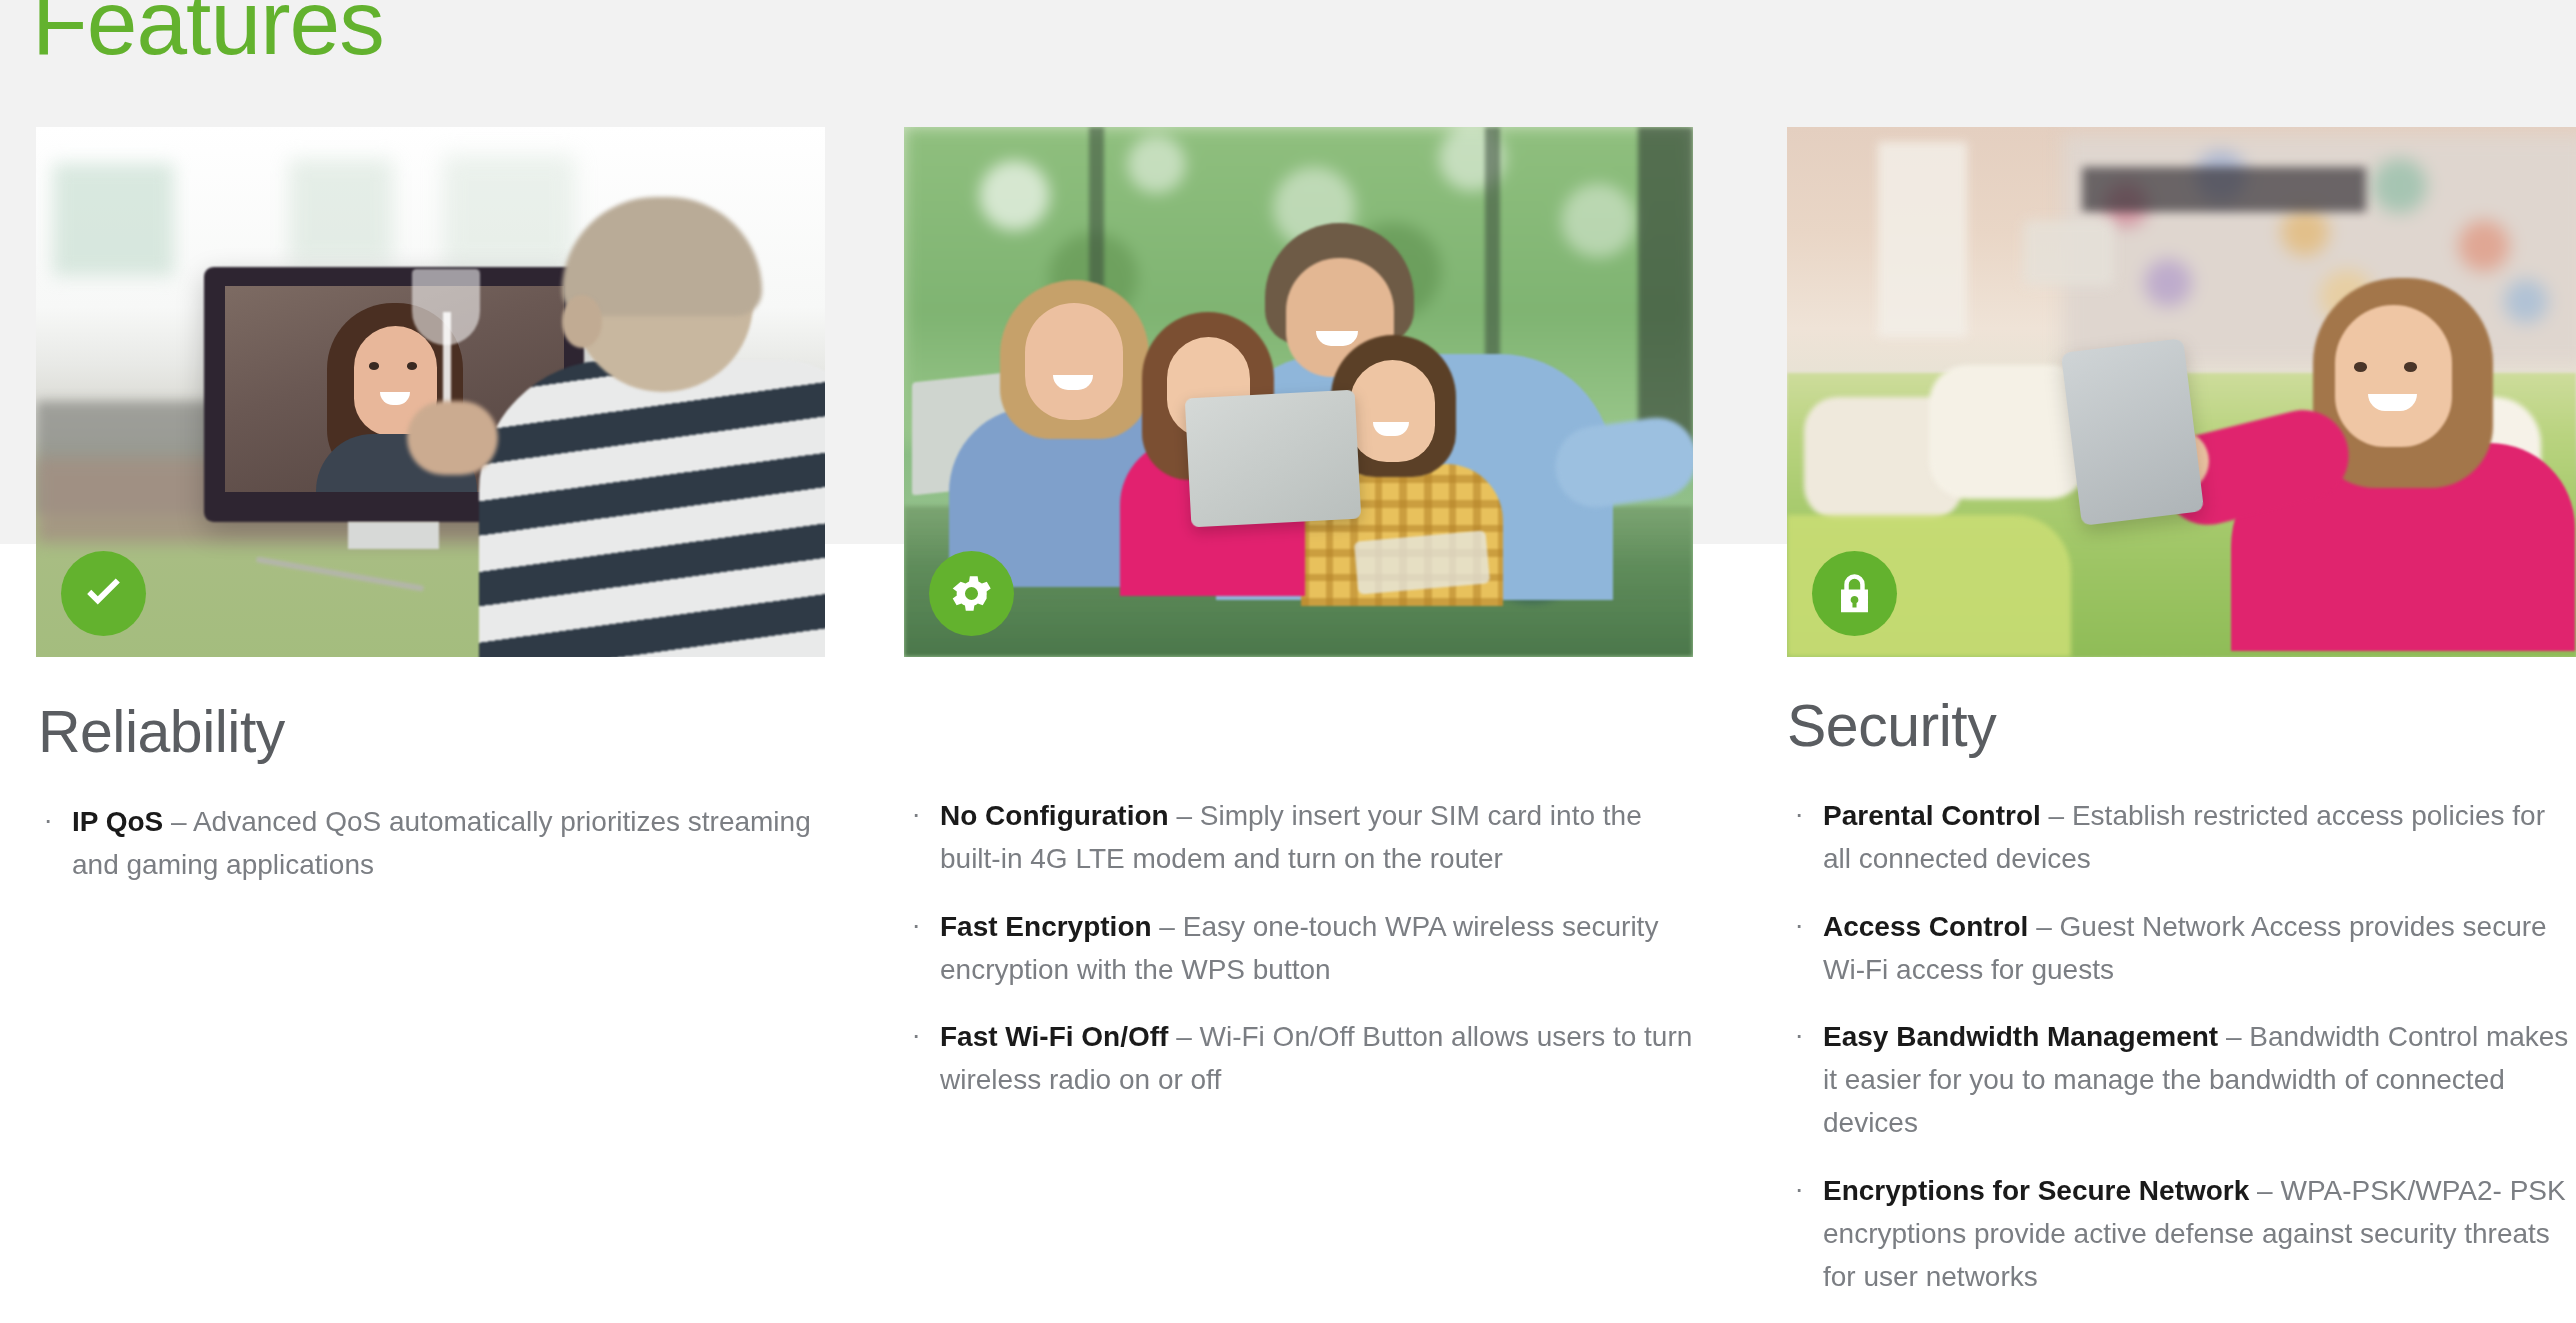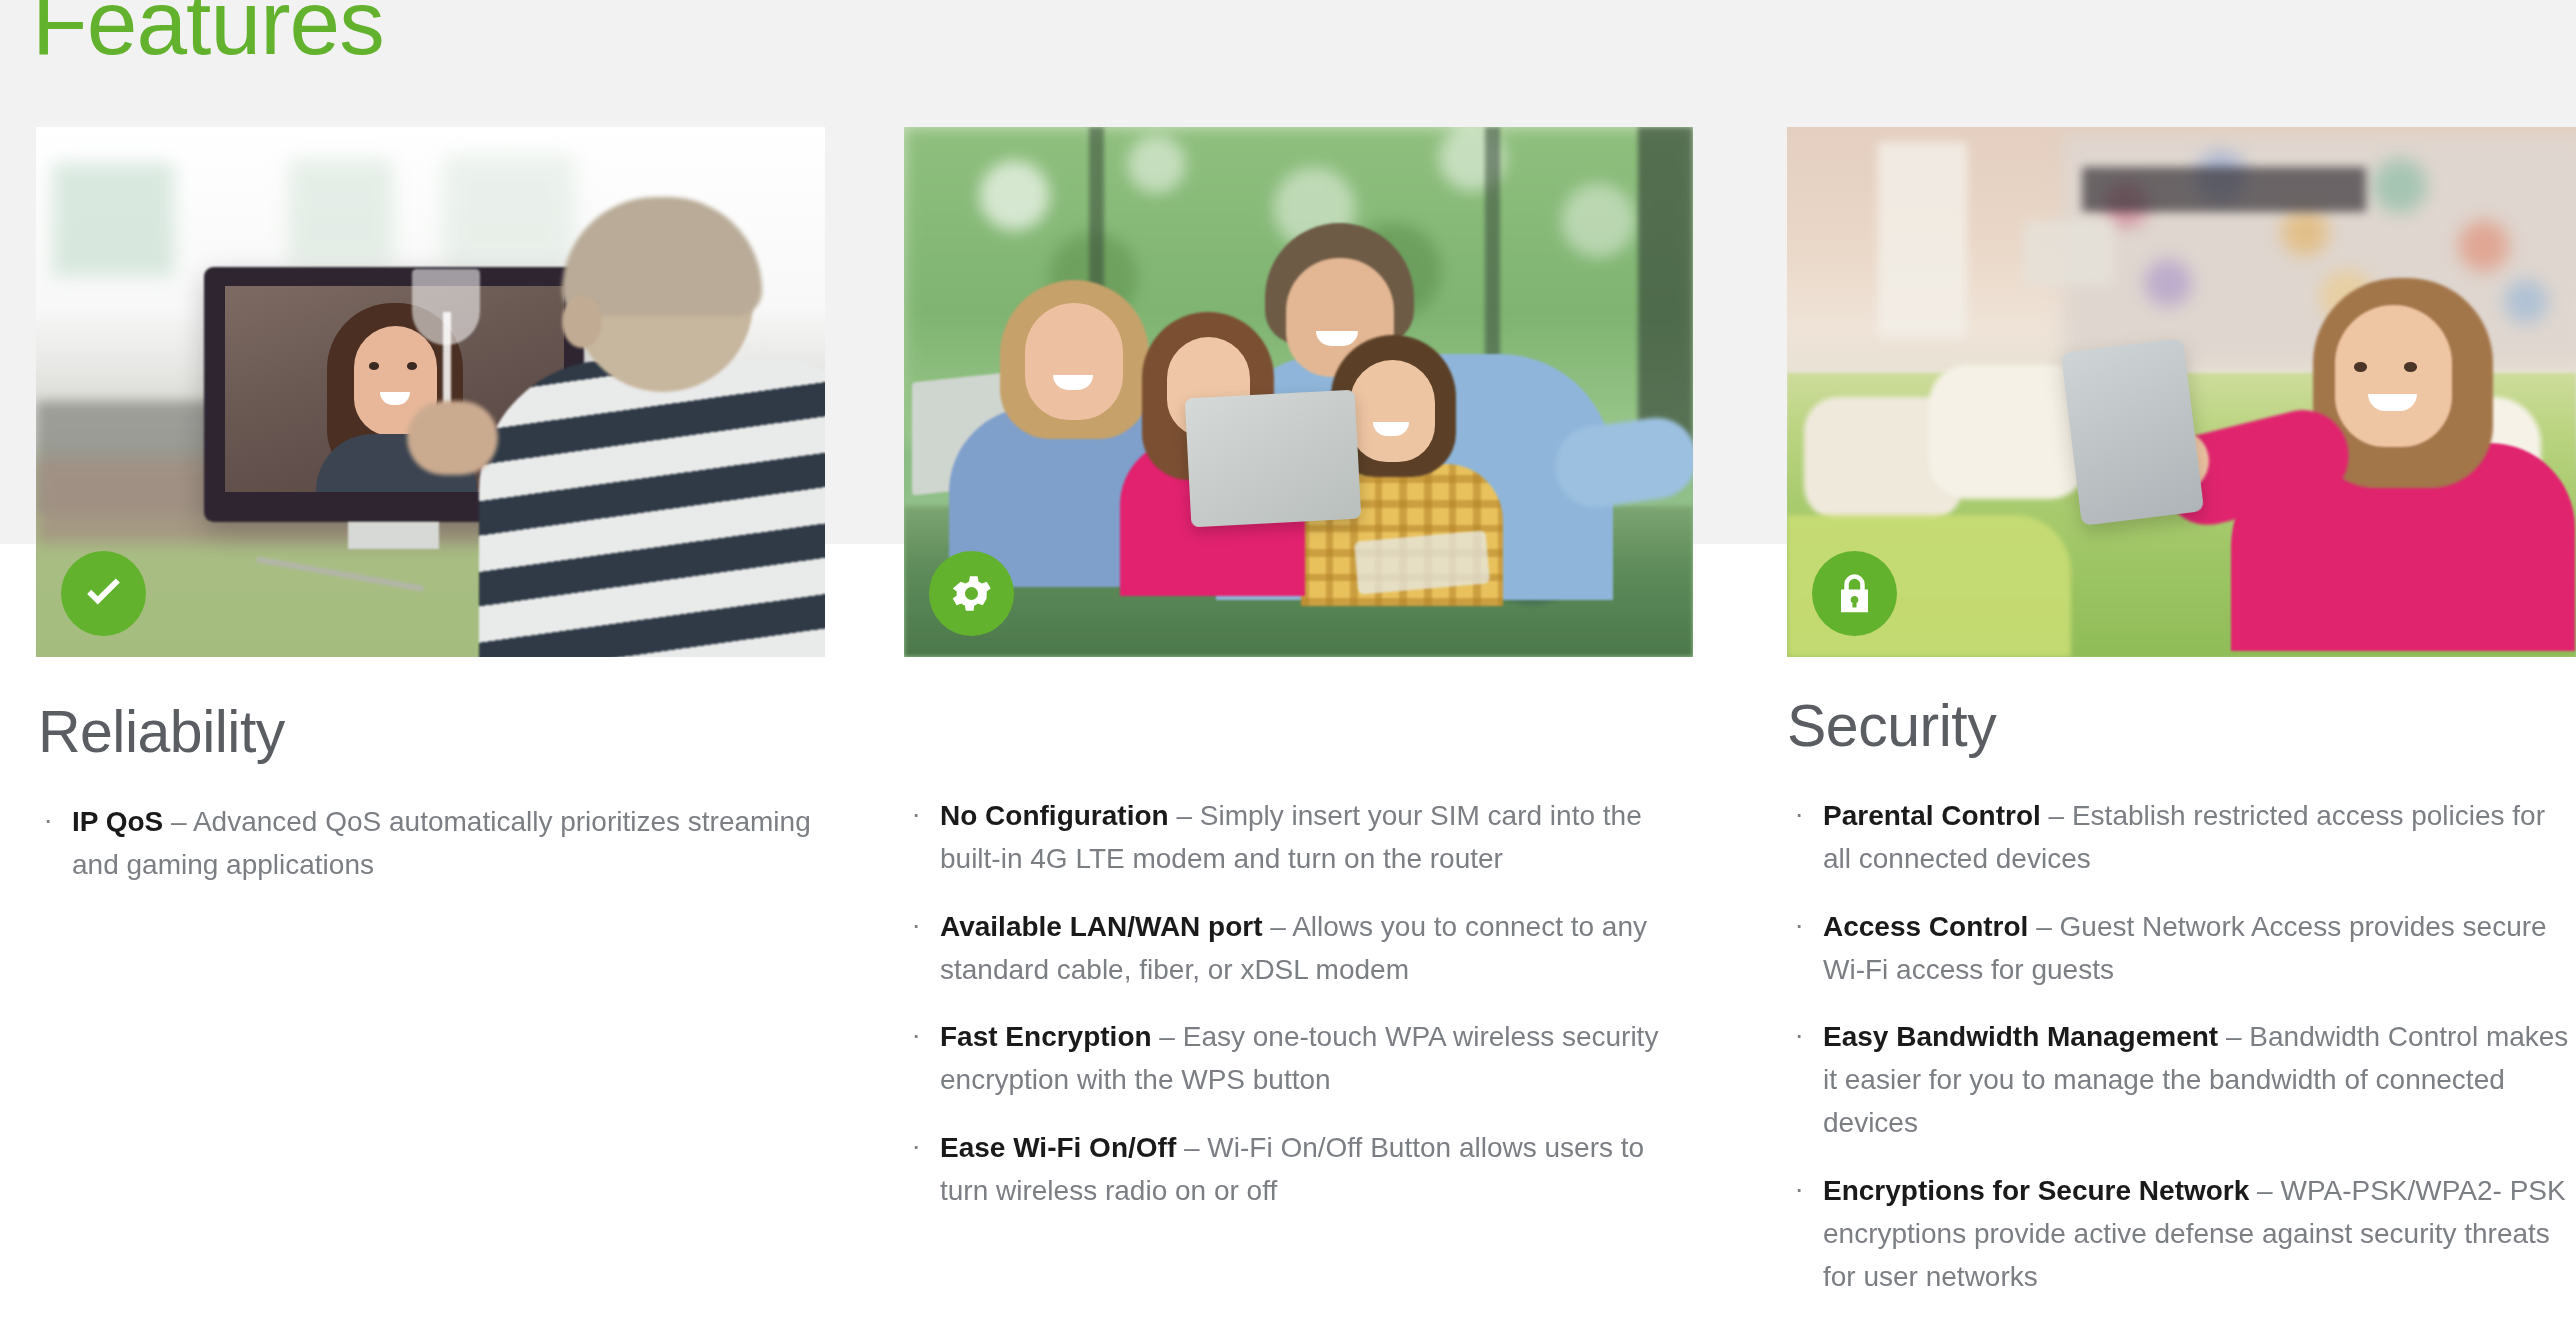--- a/index.html
+++ b/index.html
@@ -420,27 +420,24 @@
         </span>
       </div>
     </div>
 
 
     <div class="bullets">
       <div class="bullet">
         <span class="lead">No Configuration</span><span class="rest"> – Simply insert your SIM card into the built-in 4G LTE modem and turn on the router</span>
       </div>
       <div class="bullet">
-        <span class="lead">Available LAN/WAN port</span><span class="rest"> – Allows you to connect to any standard cable, fiber, or xDSL modem</span>
-      </div>
-      <div class="bullet">
         <span class="lead">Fast Encryption</span><span class="rest"> – Easy one-touch WPA wireless security encryption with the WPS button</span>
       </div>
       <div class="bullet">
-        <span class="lead">Ease Wi-Fi On/Off</span><span class="rest"> – Wi-Fi On/Off Button allows users to turn wireless radio on or off</span>
+        <span class="lead">Fast Wi-Fi On/Off</span><span class="rest"> – Wi-Fi On/Off Button allows users to turn wireless radio on or off</span>
       </div>
     </div>
   </div>
 
   <div class="col col-3">
 
     <div class="photo wide">
       <div class="photo-art p3-bg">
         <div class="p3-art"></div>
         <div class="p3-shelf"></div>

